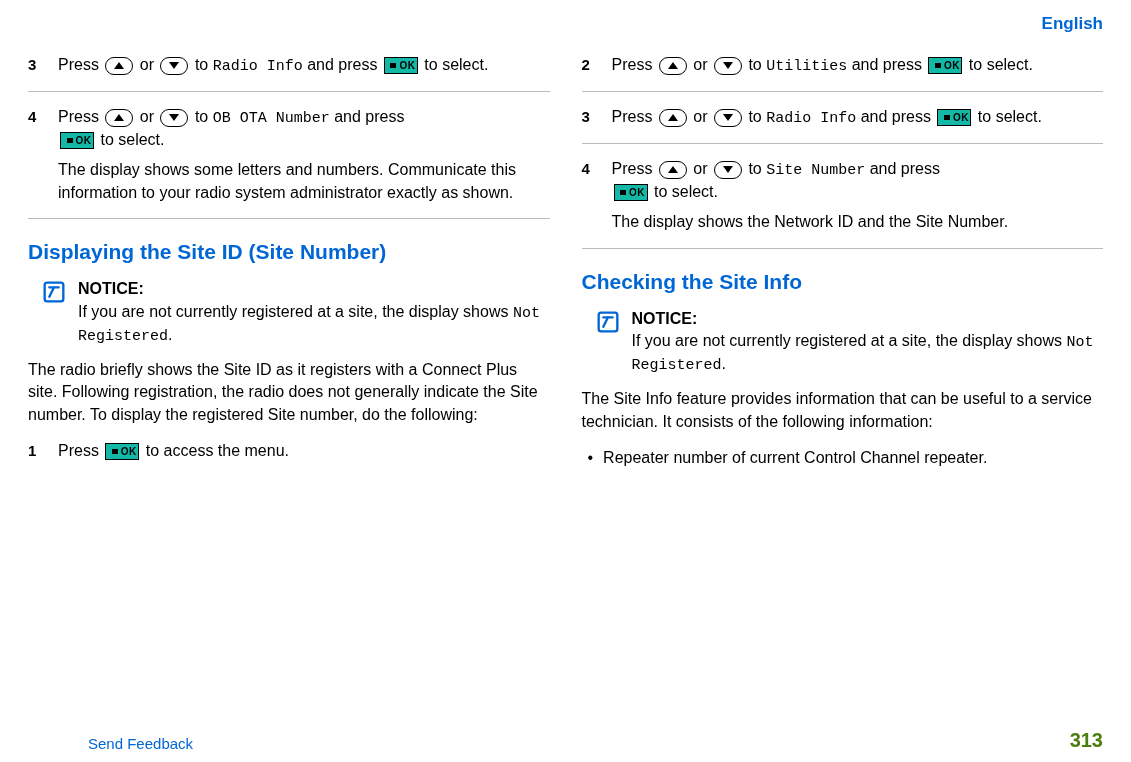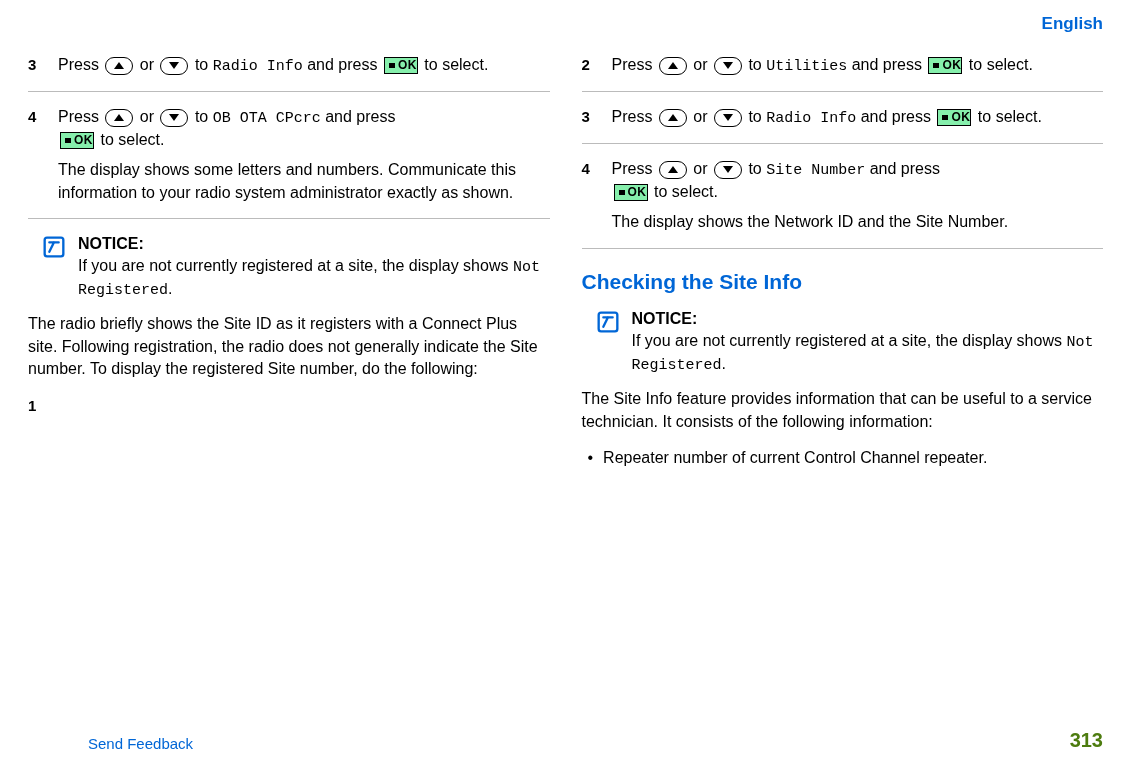--- a/index.html
+++ b/index.html
@@ -131,24 +131,24 @@
       border-right: 5px solid transparent;
       border-top: 7px solid #000;
     }
     .key-ok {
       display: inline-flex;
       align-items: center;
       justify-content: center;
       width: 34px;
       height: 17px;
       border: 1.5px solid #000;
-      background: #86efac;
+      background: #14b8a6;
       vertical-align: middle;
       margin: 0 2px;
-      font-size: 12px;
+      font-size: 10px;
       font-weight: bold;
       font-family: Arial, sans-serif;
       letter-spacing: 0.5px;
       padding-left: 4px;
       gap: 3px;
     }
     .key-ok::before {
       content: "";
       display: inline-block;
       width: 6px;
@@ -212,50 +212,58 @@
         <p>
           <span>Press </span>
           <span class="key-arrow">
               <span class="key-arrow-inner-up"></span>
             </span>
           <span> or </span>
           <span class="key-arrow">
               <span class="key-arrow-inner-down"></span>
             </span>
           <span> to </span>
-          <span class="mono">OB OTA CPcrc</span>
+          <span class="mono">OB OTA Number</span>
           <span> and press</span>
           <br>
           <span class="key-ok">OK</span>
           <span> to select.</span>
         </p>
         <p>The display shows some letters and numbers. Communicate this information to your radio system administrator exactly as shown.</p>
       </div>
     </div>
 
+    <div class="heading">Displaying the Site ID (Site Number)</div>
 
     <div class="notice">
       <div class="notice-icon">
         <svg viewBox="0 0 24 24" fill="none" stroke="currentColor" stroke-width="2">
           <rect x="4" y="4" width="16" height="16" rx="2"></rect>
           <path d="M8 8 L16 8 M12 8 L8 16" stroke-linecap="round"></path>
         </svg>
       </div>
       <div class="notice-body">
         <div class="notice-title">NOTICE:</div>
         <div>
           <span>If you are not currently registered at a site, the display shows </span><span class="mono">Not Registered</span><span>.</span>
         </div>
       </div>
     </div>
 
     <p class="para">The radio briefly shows the Site ID as it registers with a Connect Plus site. Following registration, the radio does not generally indicate the Site number. To display the registered Site number, do the following:</p>
 
     <div class="step noborder">
       <div class="step-num">1</div>
+      <div class="step-body">
+        <p>
+          <span>Press </span>
+          <span class="key-ok">OK</span>
+          <span> to access the menu.</span>
+        </p>
+      </div>
     </div>
 
   </div>
 
   <div class="col">
 
     <div class="step">
       <div class="step-num">2</div>
       <div class="step-body">
         <p>

